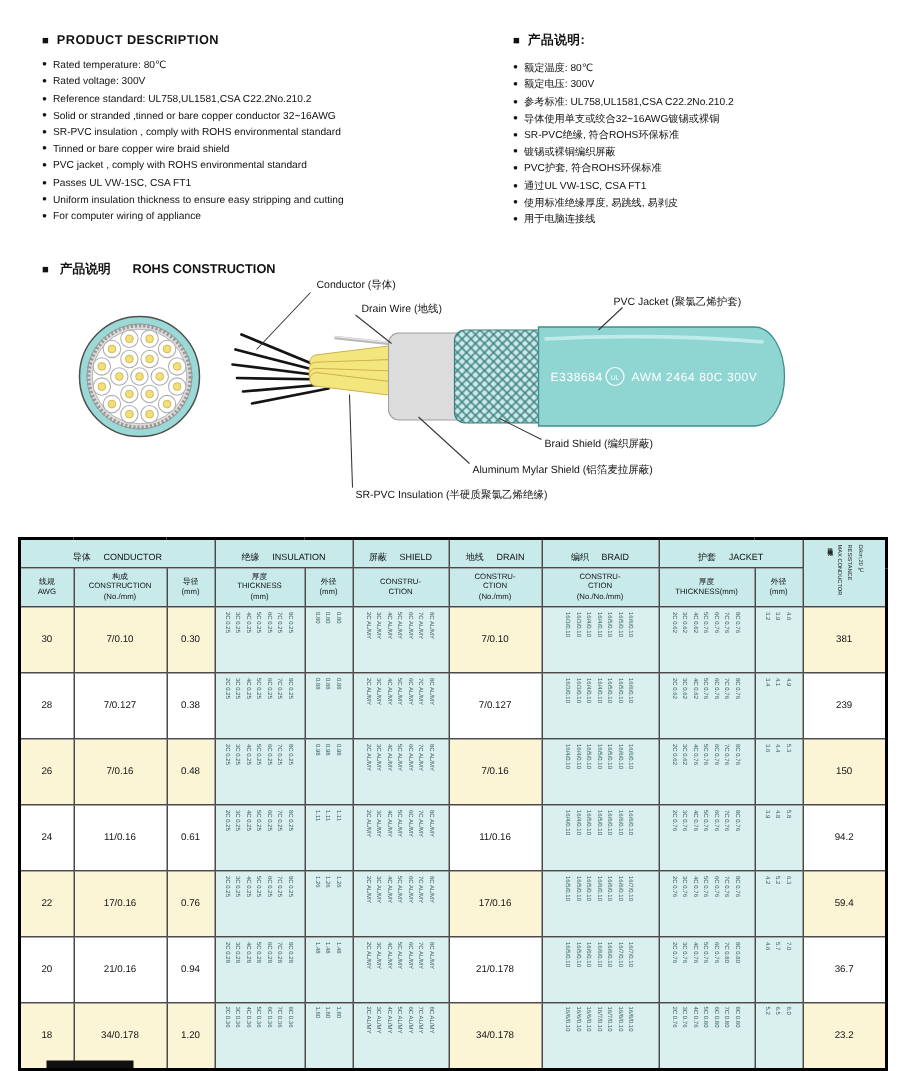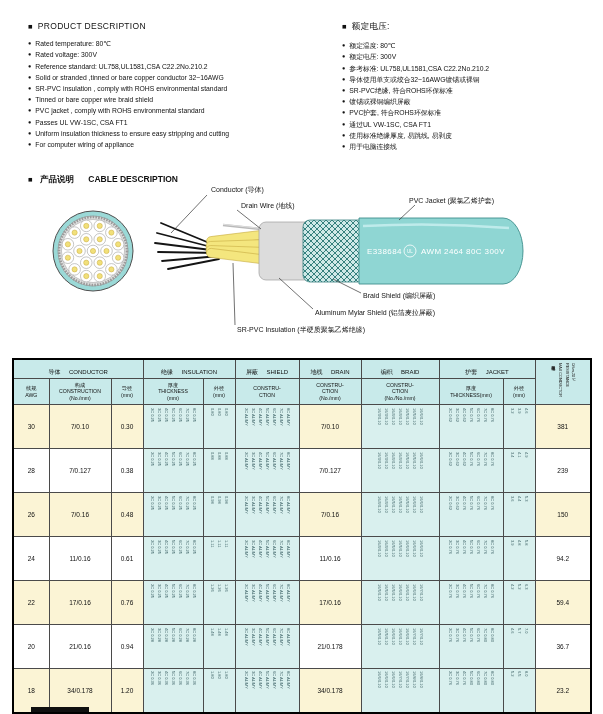--- a/index.html
+++ b/index.html
@@ -1,21 +1,21 @@
 <!DOCTYPE html>
 <html><head>
 <meta charset="utf-8">
 <style>
   html,body{margin:0;padding:0;}
   body{
     width:603px;height:714px;position:relative;overflow:hidden;
     background:#ffffff;color:#111;
     font-family:"Liberation Sans","DejaVu Sans",sans-serif;
   }
-  .sec-title{font-size:8.5px;font-weight:normal;letter-spacing:0.3px;}
+  .sec-title{font-size:8.5px;font-weight:bold;letter-spacing:0.3px;}
   .sec-title::before{content:"■";margin-right:5px;font-size:7.5px;}
   .top{position:absolute;top:14px;left:28px;right:10px;display:flex;}
   .col-en{width:314px;}
   .col-cn{width:250px;}
   ul.spec{list-style:none;margin:7px 0 0 0;padding:0;}
   ul.spec li{font-size:6.8px;line-height:11.2px;white-space:nowrap;}
   ul.spec li::before{content:"●";margin-right:4px;font-size:5.5px;vertical-align:1px;}
   .construction-head{position:absolute;top:167px;left:28px;font-size:8.5px;font-weight:bold;}
   .construction-head::before{content:"■";margin-right:5px;font-size:7.5px;}
   .construction-head .en{margin-left:12px;}
@@ -60,39 +60,39 @@
           <li>Solid or stranded ,tinned or bare copper conductor 32~16AWG</li>
           <li>SR-PVC insulation , comply with ROHS environmental standard</li>
           <li>Tinned or bare copper wire braid shield</li>
           <li>PVC jacket , comply with ROHS environmental standard</li>
           <li>Passes UL VW-1SC, CSA FT1</li>
           <li>Uniform insulation thickness to ensure easy stripping and cutting</li>
           <li>For computer wiring of appliance</li>
         </ul>
     </section>
     <section class="col-cn">
-      <h2 class="sec-title">额定电压:</h2>
+      <h2 class="sec-title">产品说明:</h2>
       <ul class="spec" id="notes-list">
           <li>额定温度: 80℃</li>
           <li>额定电压: 300V</li>
           <li>参考标准: UL758,UL1581,CSA C22.2No.210.2</li>
           <li>导体使用单支或绞合32~16AWG镀锡或裸铜</li>
           <li>SR-PVC绝缘, 符合ROHS环保标准</li>
           <li>镀锡或裸铜编织屏蔽</li>
           <li>PVC护套, 符合ROHS环保标准</li>
           <li>通过UL VW-1SC, CSA FT1</li>
           <li>使用标准绝缘厚度, 易跳线, 易剥皮</li>
           <li>用于电脑连接线</li>
         </ul>
     </section>
   </div>
 
   <h2 class="construction-head">
     <span class="cn">产品说明</span>
-    <span class="en">CABLE DESCRIPTION</span>
+    <span class="en">ROHS CONSTRUCTION</span>
   </h2>
 
   <svg id="diagram" width="580" height="172" viewBox="0 0 580 172">
     <defs>
       <pattern id="braidPat" width="6" height="6" patternUnits="userSpaceOnUse">
         <rect width="6" height="6" fill="#cfe9e8"></rect>
         <path d="M0,0 L6,6 M6,0 L0,6" stroke="#35807e" stroke-width="1"></path>
       </pattern>
     </defs>
 

